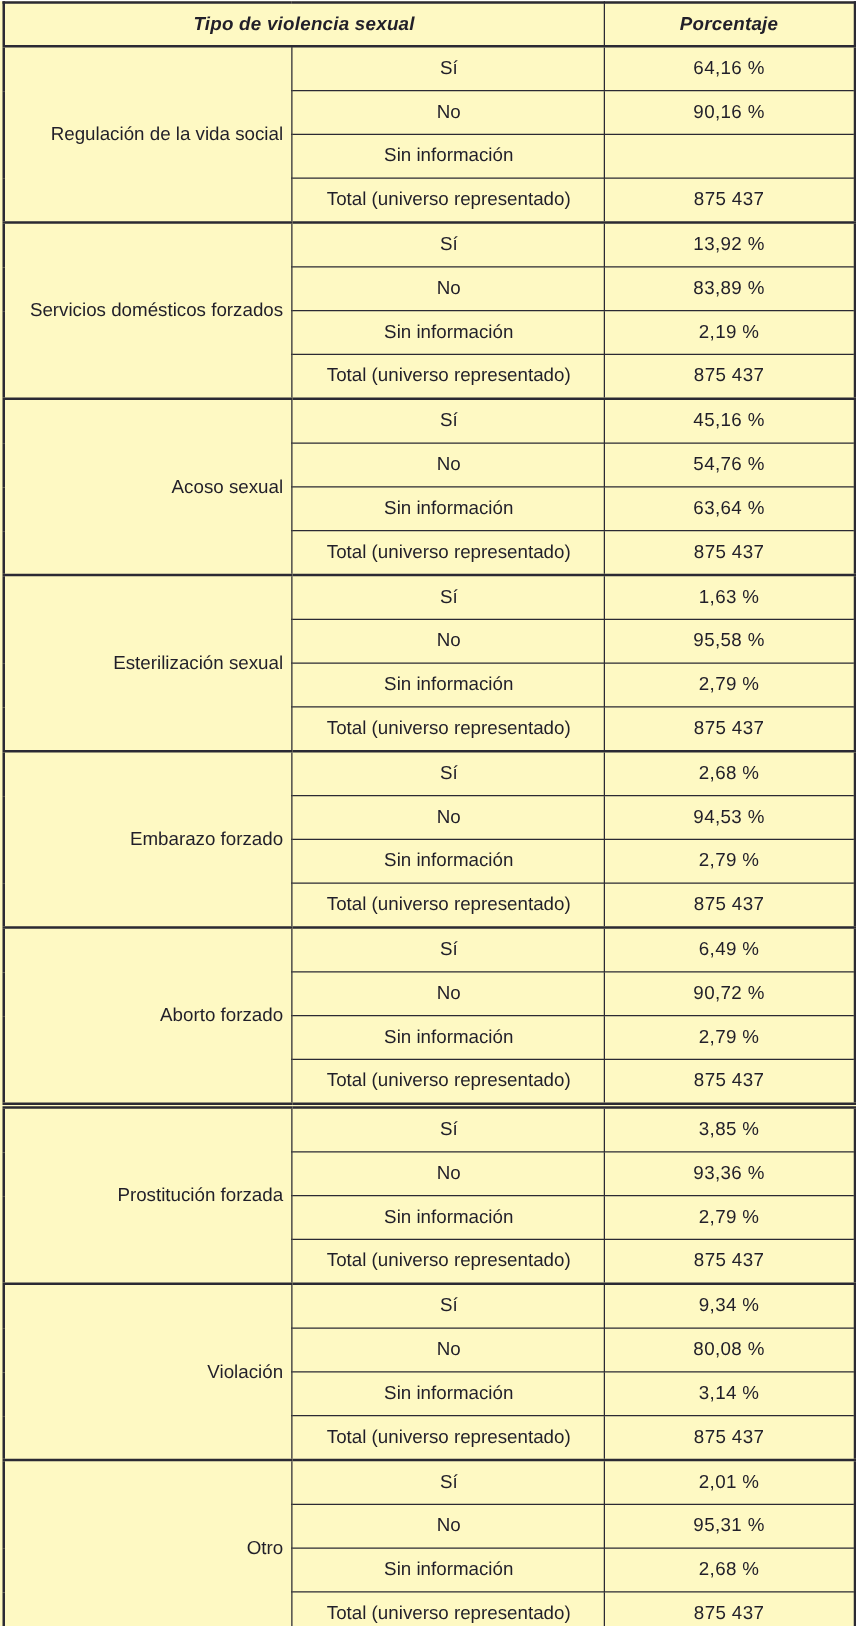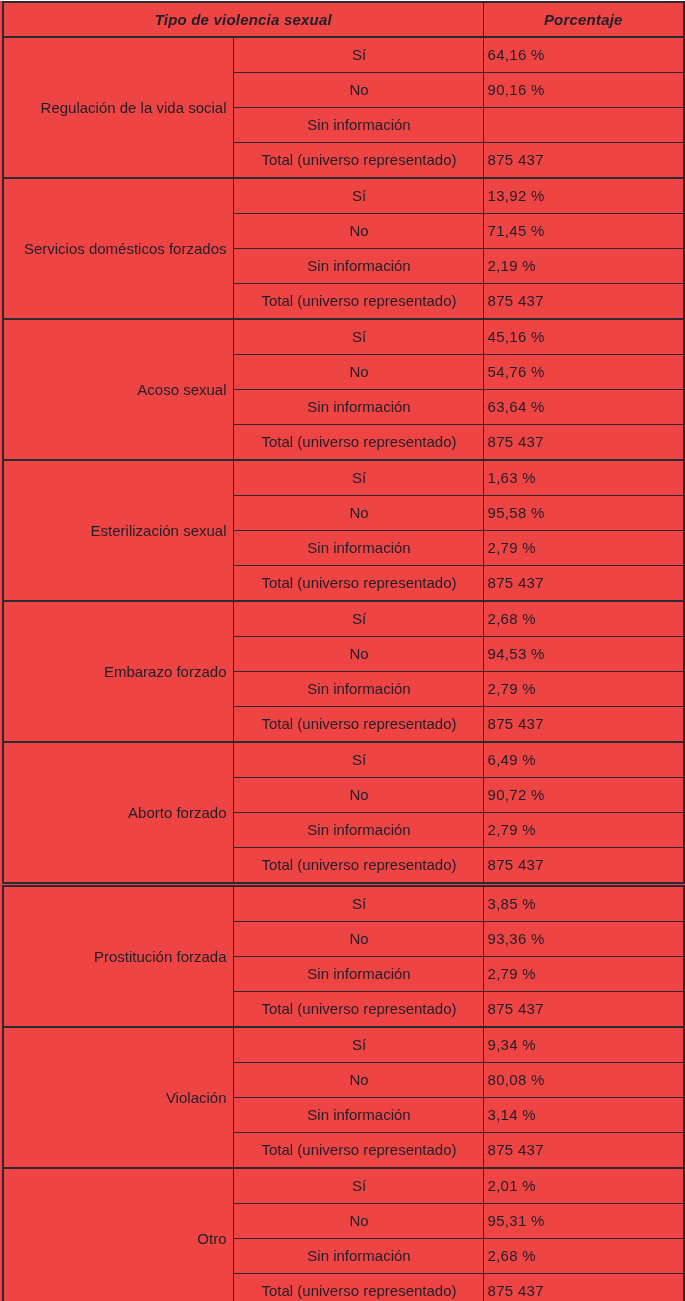--- a/index.html
+++ b/index.html
@@ -6,21 +6,21 @@
     margin: 0;
     padding: 0;
     background: #ffffff;
     font-family: "Liberation Sans", sans-serif;
     color: #211f29;
   }
   .page {
     width: 685px;
     height: 1301px;
     box-sizing: border-box;
-    background: #ef4444;
+    background: #fef9c3;
   }
   table.violence-table {
     width: 681px;
     margin: 1px 2px;
     border-collapse: collapse;
     table-layout: fixed;
     border: 2px solid #2b2a33;
   }
   th, td {
     border: 1px solid #2b2a33;
@@ -44,20 +44,21 @@
     vertical-align: middle;
     text-align: right;
     padding: 0 6px 0 8px;
     border-right: 1px solid #2b2a33;
   }
   td.label-cell {
     text-align: center;
     padding: 0 6px 0 8px;
   }
   td.value-cell {
+    text-align: center;
     padding: 0 4px;
     letter-spacing: 0.3px;
   }
   tr.group-start td {
     border-top: 2px solid #2b2a33;
   }
   tr.page-break td {
     border-top: 5px double #2b2a33;
   }
 </style>
@@ -95,21 +96,21 @@
           <td class="label-cell">Total (universo representado)</td>
           <td class="value-cell">875 437</td>
         </tr>
         <tr class="group-start">
           <td rowspan="4" class="category-cell">Servicios domésticos forzados</td>
           <td class="label-cell">Sí</td>
           <td class="value-cell">13,92 %</td>
         </tr>
         <tr>
           <td class="label-cell">No</td>
-          <td class="value-cell">71,45 %</td>
+          <td class="value-cell">83,89 %</td>
         </tr>
         <tr>
           <td class="label-cell">Sin información</td>
           <td class="value-cell">2,19 %</td>
         </tr>
         <tr>
           <td class="label-cell">Total (universo representado)</td>
           <td class="value-cell">875 437</td>
         </tr>
         <tr class="group-start">

